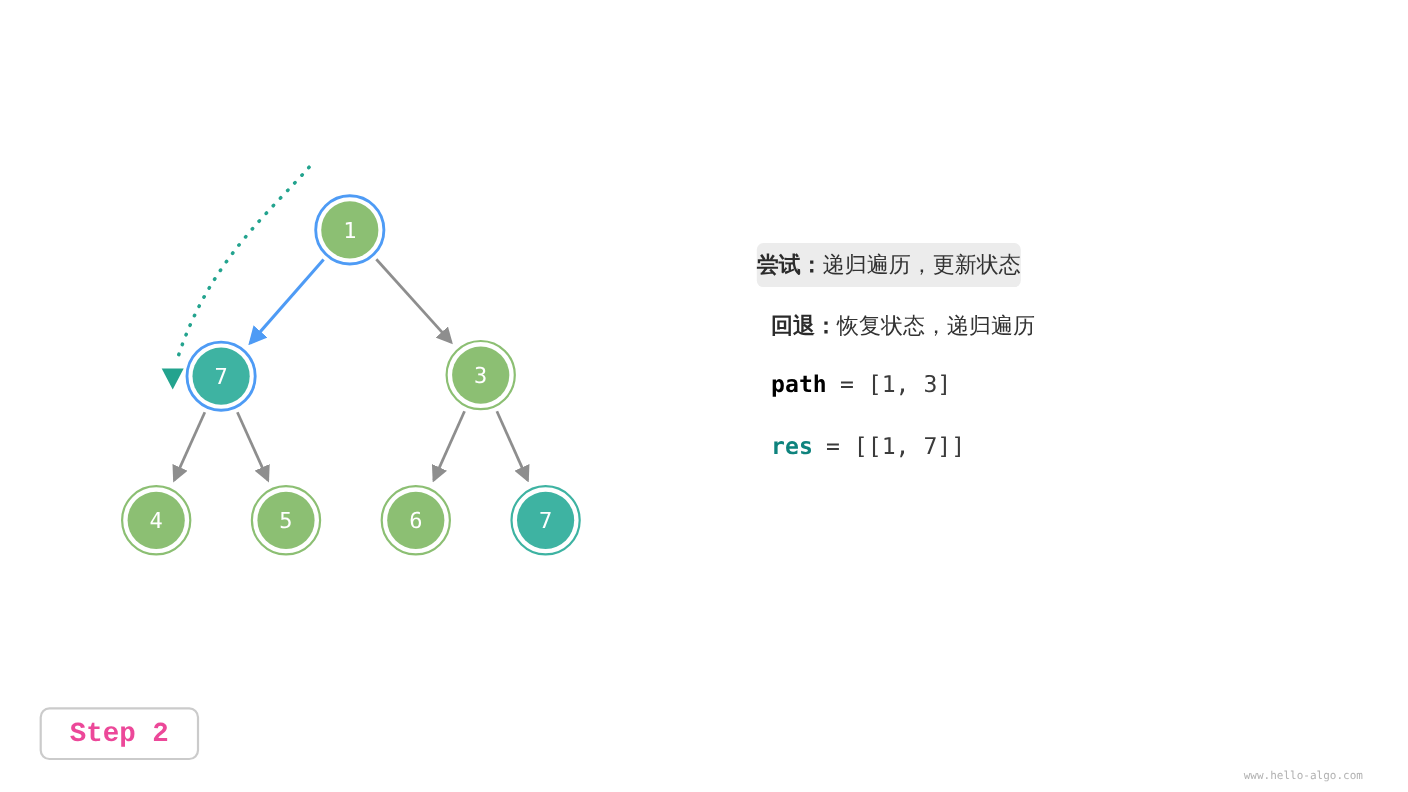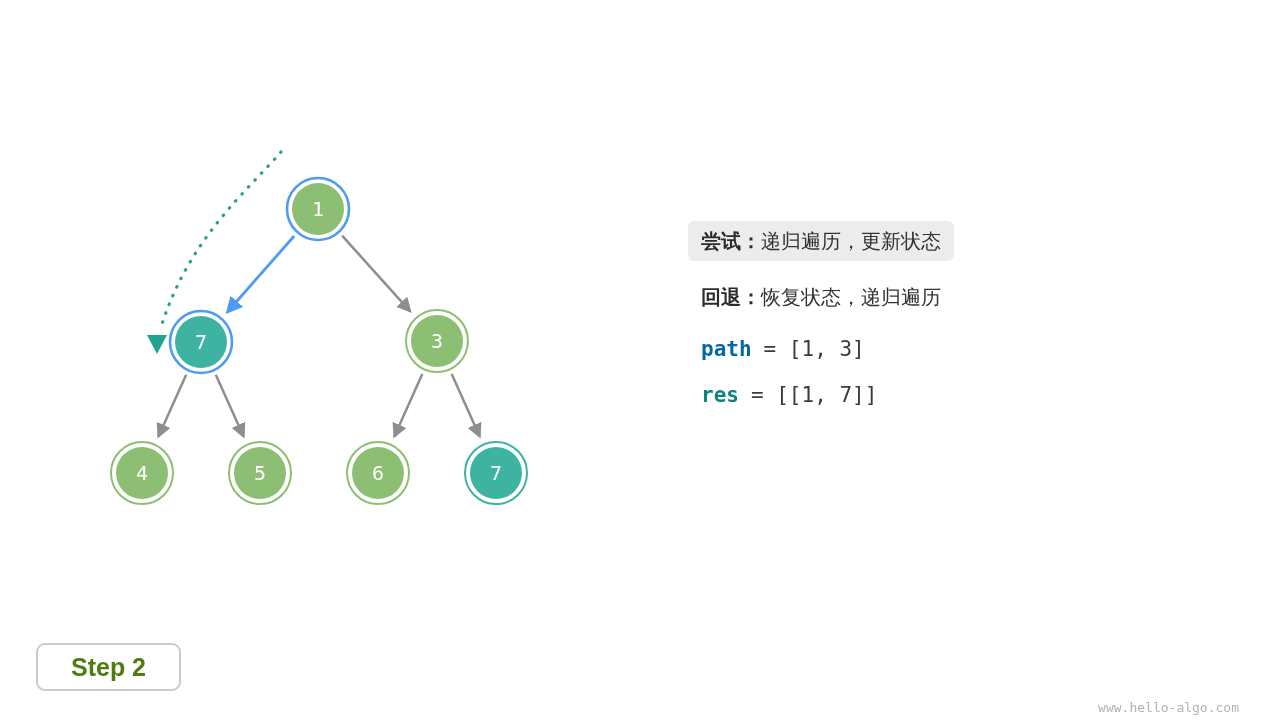--- a/index.html
+++ b/index.html
@@ -37,59 +37,59 @@
   
   .panel{
     position:absolute;left:688px;top:221px;
     color:#333333;
     font-size:20px;
   }
   .row{white-space:nowrap;}
   .callout{
     background:#ECECEC;
     border-radius:6px;
-    padding:0 13px;
+    padding:0 0;
     height:40px;line-height:40px;
     width:fit-content;
   }
   .plain{
     margin:21px 0 0 13px;
     height:30px;line-height:30px;
   }
   .code{
     margin:21px 0 0 13px;
     height:32px;line-height:32px;
     font-family:"DejaVu Sans Mono",monospace;
     font-size:21px;
     color:#3B3B3B;
   }
   .callout-2{margin-top:23px;}
-  .code-last{margin-top:14px;}
+  .code-last{margin-top:25px;}
   .b{font-weight:700;color:#2B2B2B;}
   .var{font-weight:700;margin-right:12px;}
-  .var.blue{color:#0369a1;}
+  .var.blue{color:#000000;}
   .var.teal{color:#0E837D;}
   
   .step-badge{
     position:absolute;left:36px;top:643px;
     width:145px;height:48px;
     border:2px solid #CBCBCB;
     border-radius:9px;
     background:#ffffff;
     display:flex;align-items:center;justify-content:center;
-    font-family:Liberation Sans, sans-serif;
+    font-family:Liberation Mono, monospace;
     font-size:25px;font-weight:700;
-    color:#4d7c0f;
+    color:#ec4899;
     box-sizing:border-box;
   }
   
   .watermark{
     position:absolute;right:41px;top:700px;
     font-family:"DejaVu Sans Mono",monospace;
-    font-size:13px;
+    font-size:10px;
     color:#B2B2B2;
   }
 </style>
 </head>
 <body>
 
 <div class="page">
 
   <svg class="tree-svg" width="640" height="560" viewBox="0 0 640 560">
     <defs>

